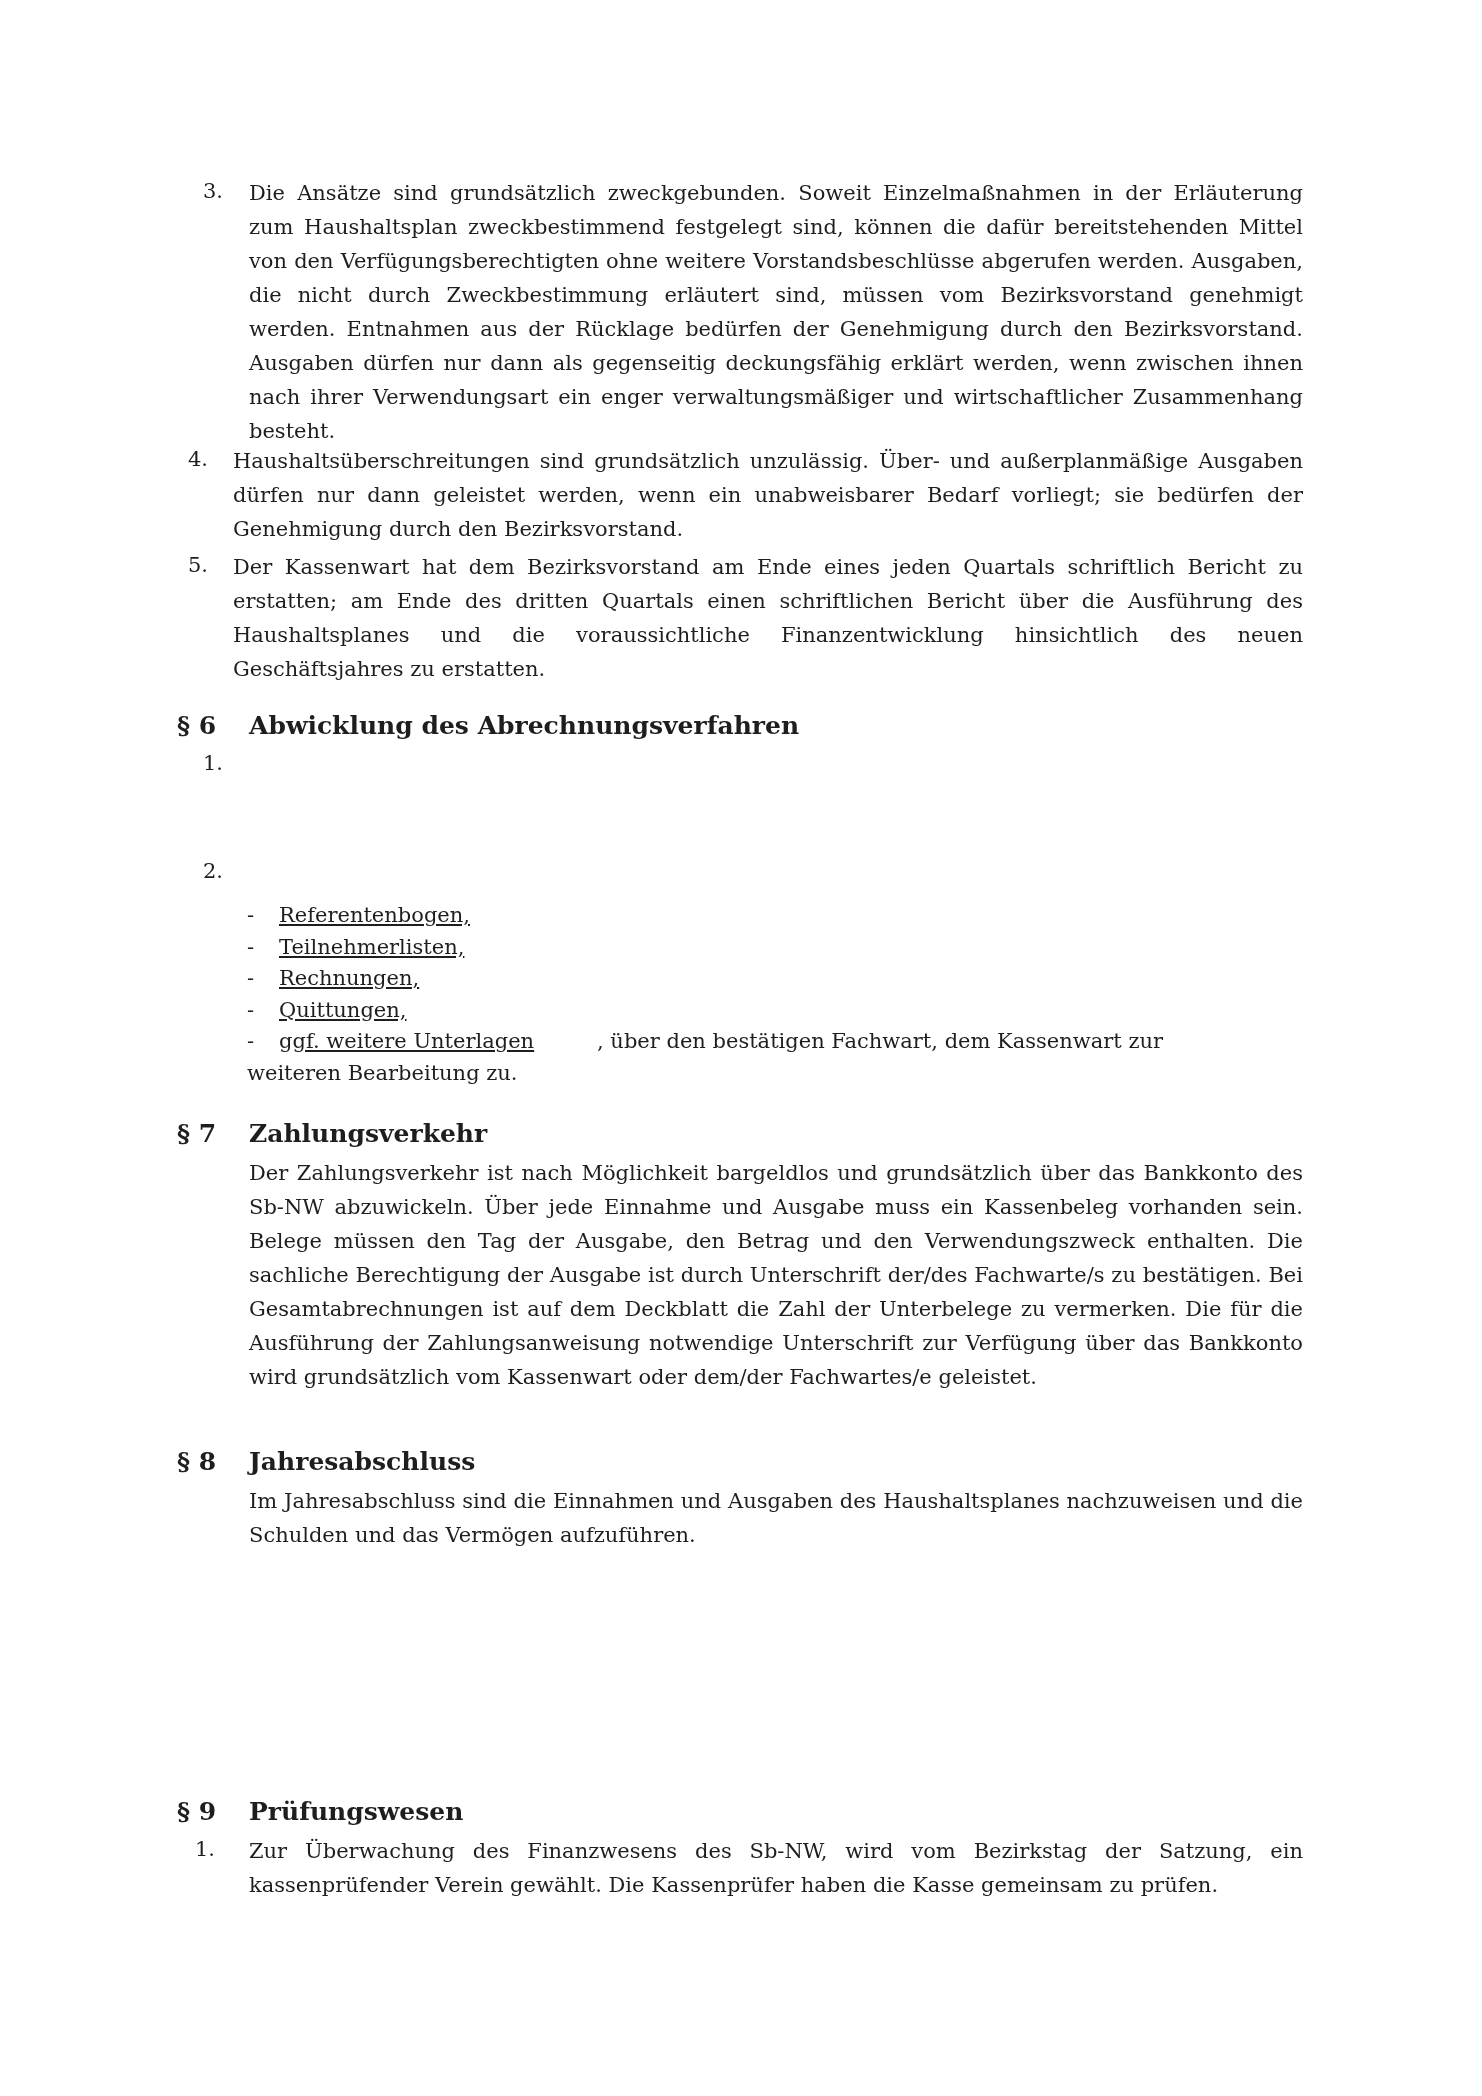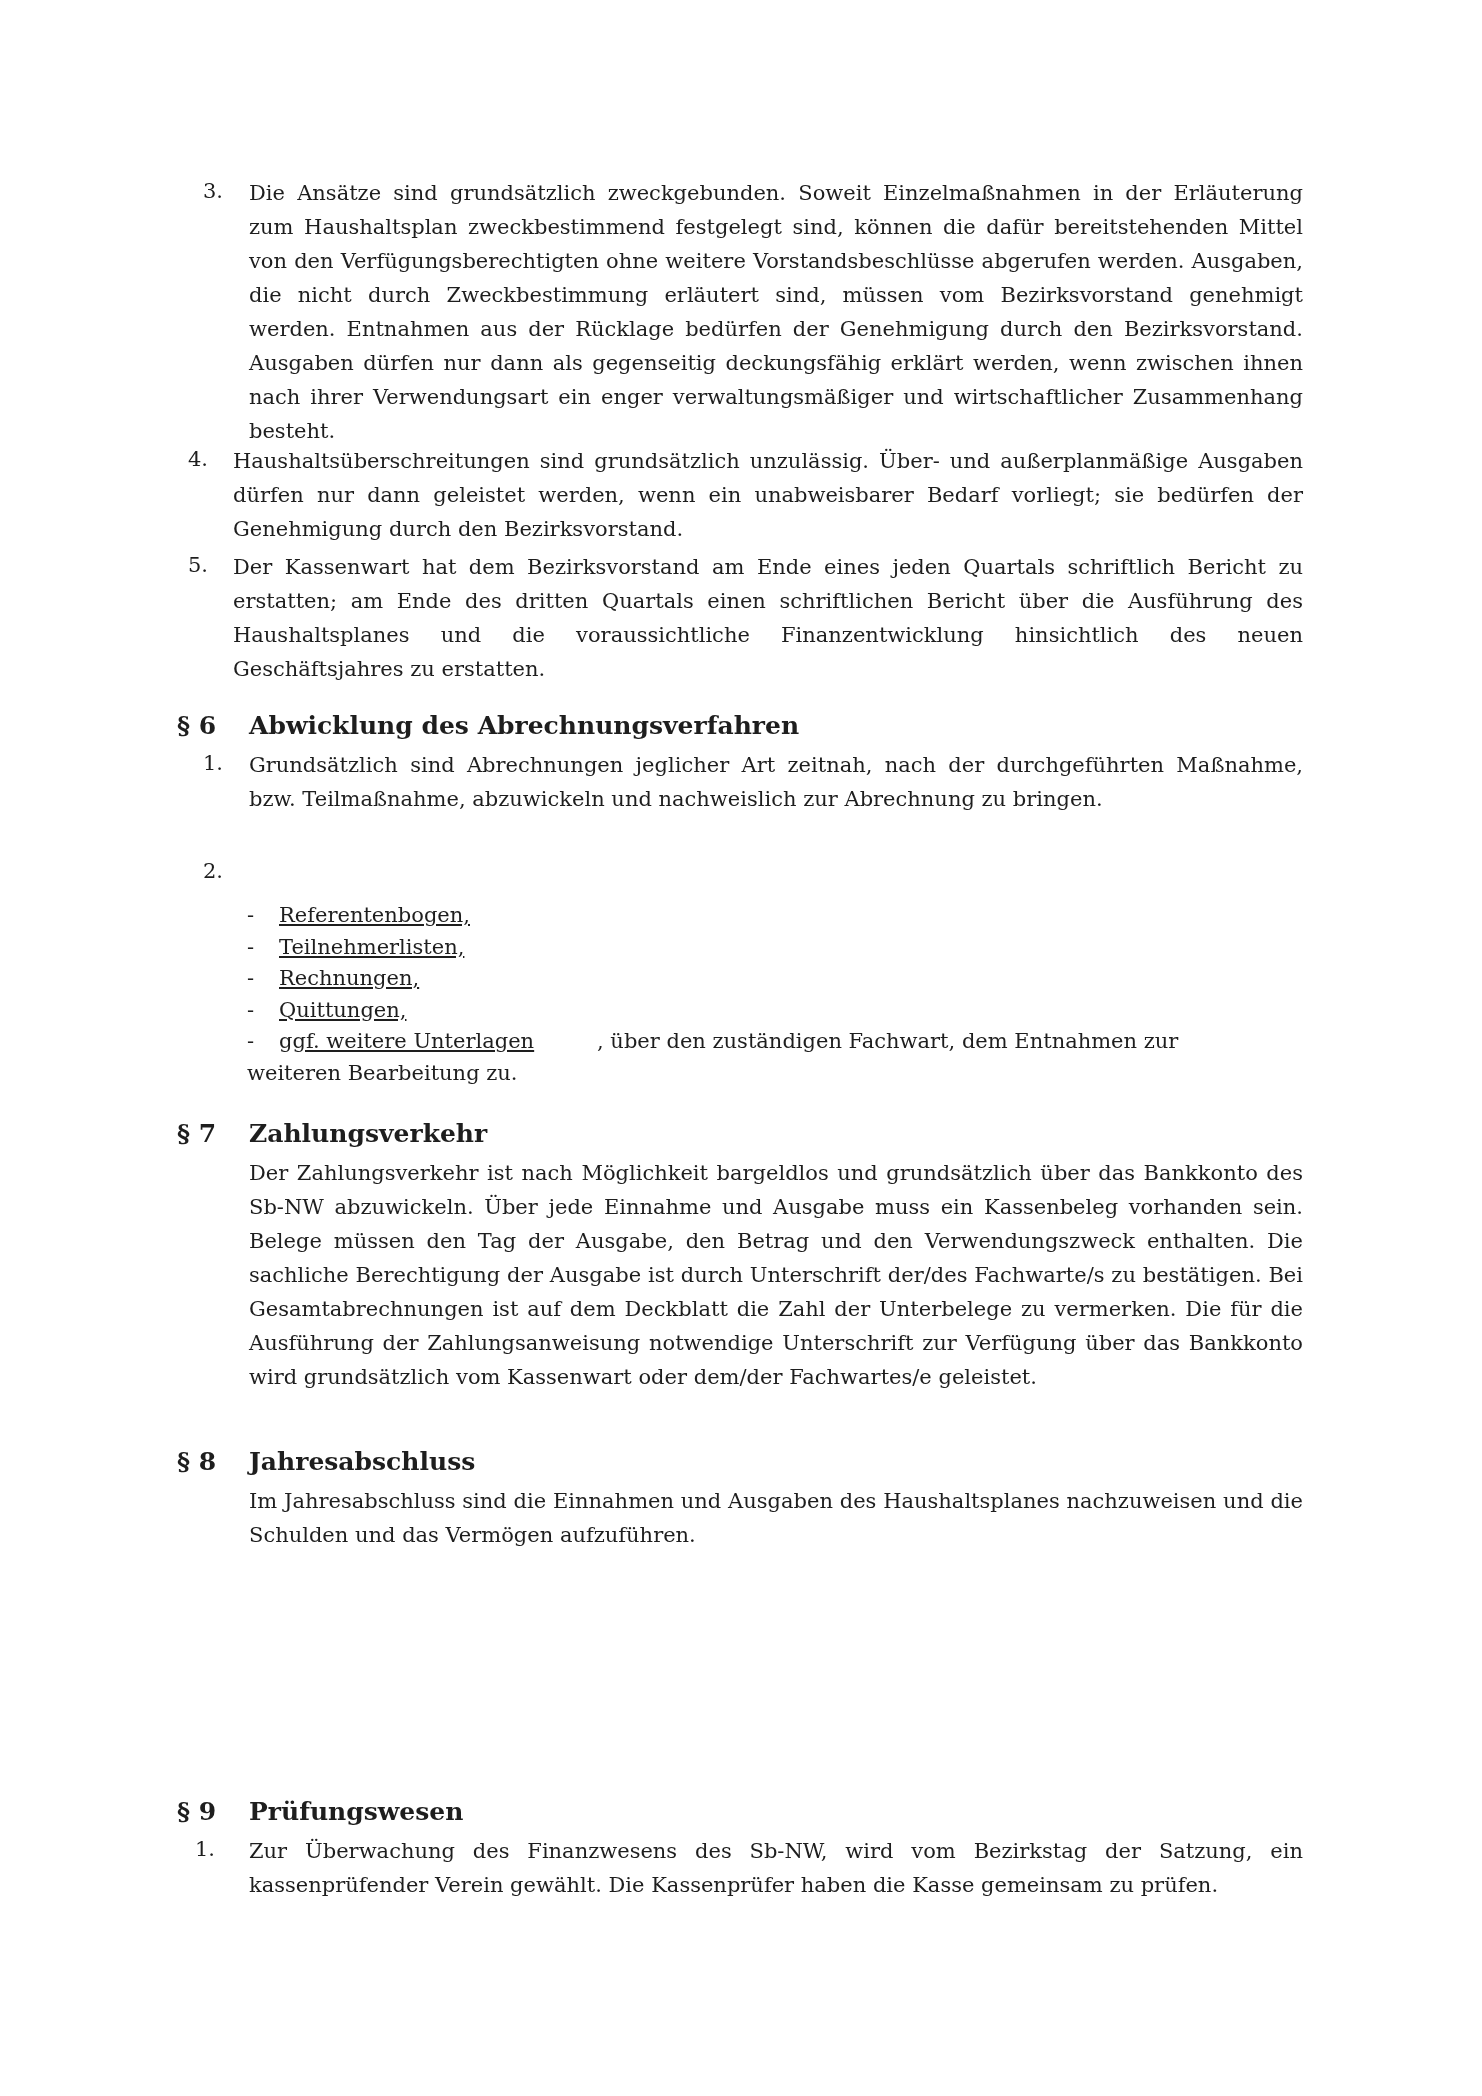--- a/index.html
+++ b/index.html
@@ -34,21 +34,20 @@
 
   <div class="num" style="left:188px; top:550px;">5.</div>
   <div class="item text" style="left:233px; top:550px; width:1070px;">Der Kassenwart hat dem Bezirksvorstand am Ende eines jeden Quartals schriftlich Bericht zu erstatten; am Ende des dritten Quartals einen schriftlichen Bericht über die Ausführung des Haushaltsplanes und die voraussichtliche Finanzentwicklung hinsichtlich des neuen Geschäftsjahres zu erstatten.</div>
 
   <div class="heading" style="left:177px; top:710px; width:1130px;">
     <span class="hnum">§ 6</span>
     <span class="htitle">Abwicklung des Abrechnungsverfahren</span>
   </div>
 
   <div class="num" style="left:203px; top:748px;">1.</div>
-  <div class="item text" style="left:249px; top:748px; width:1054px;">Grundsätzlich sind Abrechnungen jeglicher Art zeitnah, nach der durchgeführten Maßnahme, bzw. Teilmaßnahme, abzuwickeln und nachweislich zur Abrechnung zu bringen.</div>
 
   <div class="num" style="left:203px; top:856px;">2.</div>
 
   <div class="dash-list" style="left:247px; top:900px; width:1060px;">
     <div class="dash-row">
       <span class="dash">-</span>
       <span class="dash-text">Referentenbogen,</span>
     </div>
     <div class="dash-row">
       <span class="dash">-</span>
@@ -58,21 +57,21 @@
       <span class="dash">-</span>
       <span class="dash-text">Rechnungen,</span>
     </div>
     <div class="dash-row">
       <span class="dash">-</span>
       <span class="dash-text">Quittungen,</span>
     </div>
     <div class="dash-row">
       <span class="dash">-</span>
       <span class="dash-text">ggf. weitere Unterlagen</span>
-      <span class="tail" style="left:350px;">, über den zuständigen Fachwart, dem Entnahmen zur</span>
+      <span class="tail" style="left:350px;">, über den bestätigen Fachwart, dem Kassenwart zur</span>
     </div>
     <div class="dash-row">
       <span style="position:absolute; left:0;">weiteren Bearbeitung zu.</span>
     </div>
   </div>
 
   <div class="heading" style="left:177px; top:1118px; width:1130px;">
     <span class="hnum">§ 7</span>
     <span class="htitle">Zahlungsverkehr</span>
   </div>

